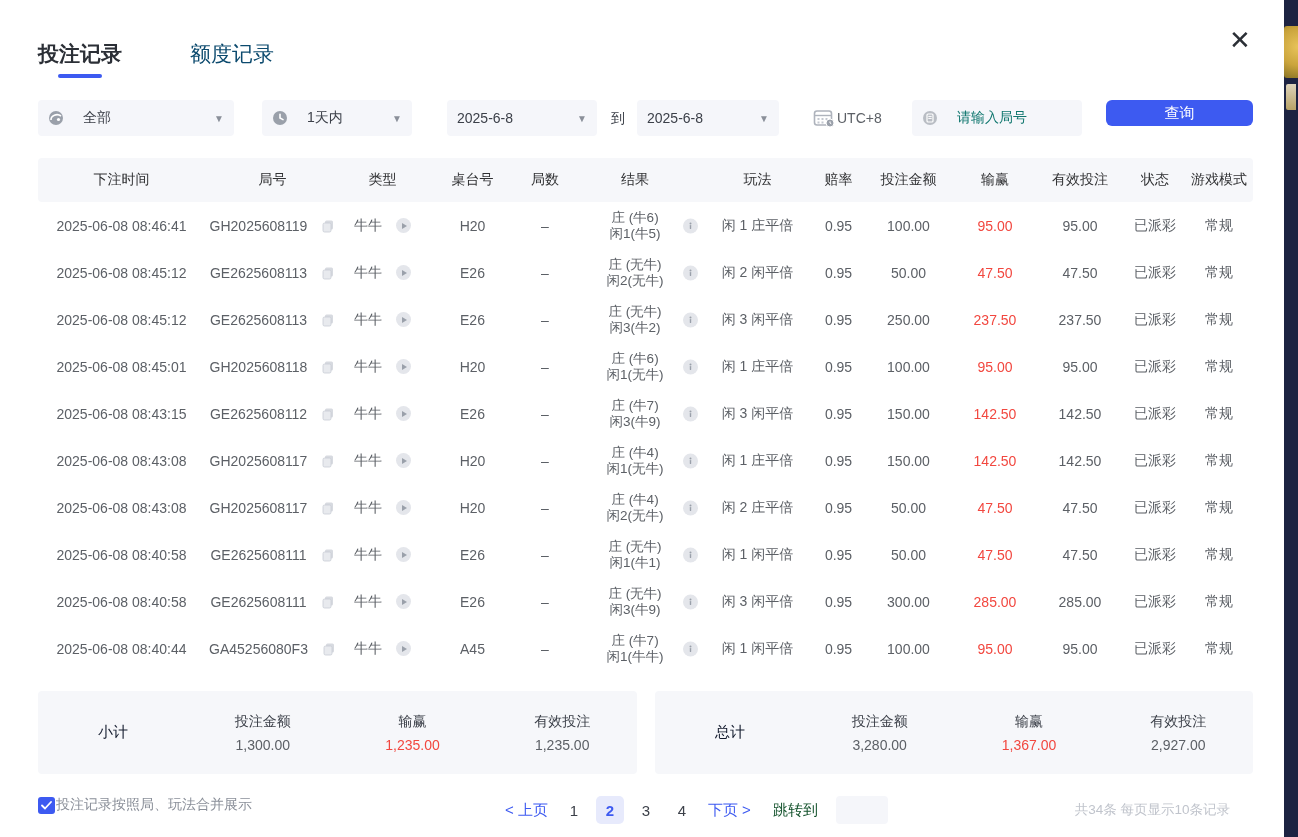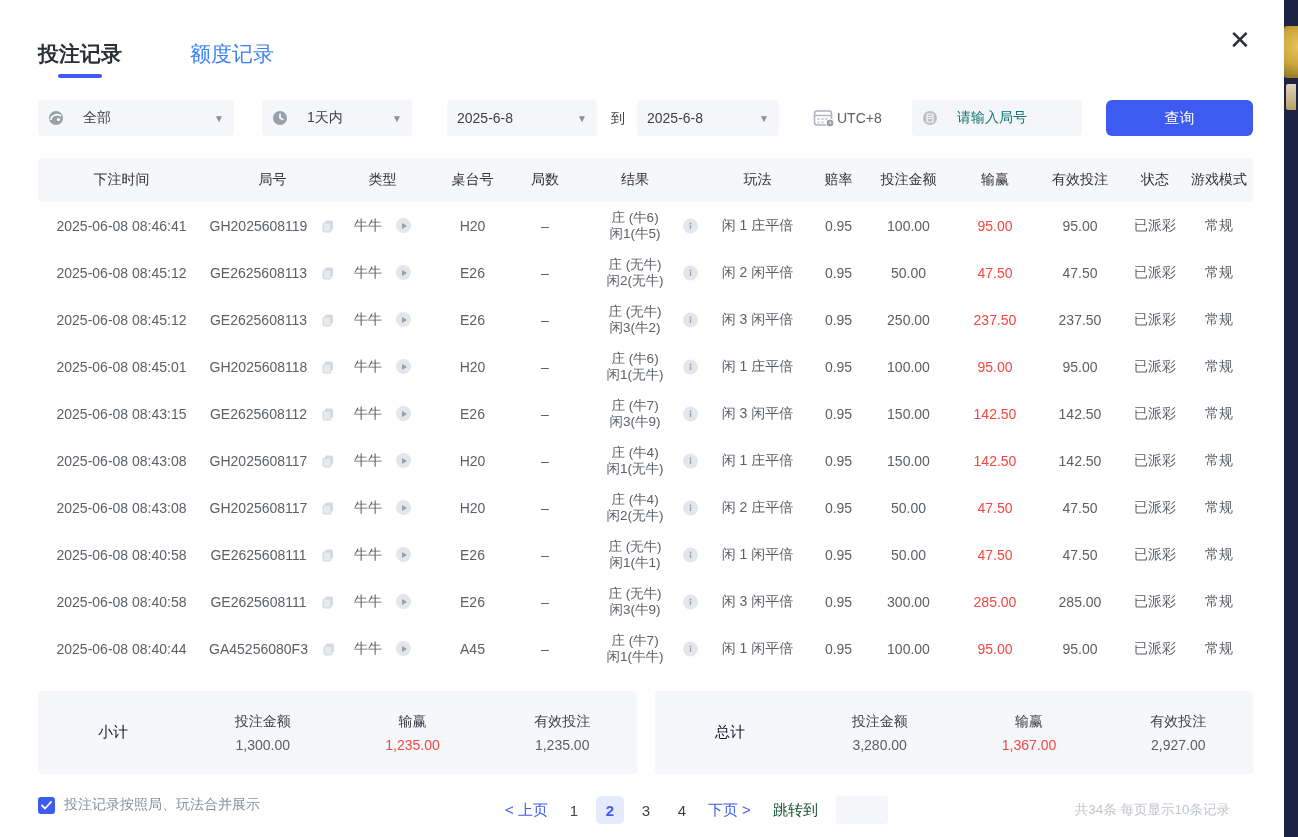--- a/index.html
+++ b/index.html
@@ -13,41 +13,41 @@
   .bg-strip{position:absolute;right:0;top:0;width:14px;height:837px;background:#1d2342;}
   .bg-strip .gold{position:absolute;top:26px;left:0;width:14px;height:52px;
     background:radial-gradient(circle at 100% 40%, #e8c35a 0%, #caa43c 55%, #8a7426 100%);
     border-radius:3px 0 0 3px;}
   .bg-strip .frag{position:absolute;top:84px;left:2px;width:10px;height:26px;
     background:linear-gradient(#f3e6c8,#c8b06a);border-radius:2px 0 0 2px;opacity:.9;}
   .modal{position:absolute;left:0;top:0;width:1285px;height:837px;background:#fff;border-radius:8px 0 0 8px;}
 
   
   .tabs{position:absolute;left:38px;top:40px;display:flex;gap:68px;}
-  .tab{font-size:21px;color:#3b82f6;cursor:pointer;position:relative;padding-bottom:10px;}
+  .tab{font-size:21px;color:#0c4a6e;cursor:pointer;position:relative;padding-bottom:10px;}
   .tab.active{color:#2b2f36;font-weight:bold;}
   .tab.active:after{content:"";position:absolute;left:50%;transform:translateX(-50%);
     bottom:0;width:44px;height:4px;border-radius:2px;background:#3d5af1;}
   .close-btn{position:absolute;right:32px;top:28px;width:26px;height:26px;cursor:pointer;
     font-size:26px;line-height:24px;color:#2b2f36;text-align:center;font-weight:300;}
 
   
   .filter-bar{position:absolute;left:0;top:100px;height:36px;width:1285px;}
   .fbox{position:absolute;top:0;height:36px;background:#f5f6fa;border-radius:4px;
     display:flex;align-items:center;font-size:14px;color:#3c4049;box-sizing:border-box;padding:0 10px;gap:12px;}
   .fbox .caret{margin-left:auto;color:#8a8f99;font-size:10px;}
   .f-cat{left:38px;width:196px;}
   .f-range{left:262px;width:150px;}
   .f-date1{left:447px;width:150px;}
   .f-to{position:absolute;left:611px;top:0;line-height:36px;font-size:14px;color:#3c4049;}
   .f-date2{left:637px;width:142px;}
   .f-tz{position:absolute;left:813px;top:0;height:36px;display:flex;align-items:center;font-size:14px;color:#5c6066;gap:2px;}
   .f-round{left:912px;width:170px;}
   .f-round .ph{color:#0f766e;}
-  .search-btn{position:absolute;left:1106px;top:0;width:147px;height:36px;background:#3d5af1;
+  .search-btn{position:absolute;left:1106px;top:0;width:147px;height:26px;background:#3d5af1;
     border:none;border-radius:6px;color:#fff;font-size:15px;cursor:pointer;font-family:inherit;}
   .cicon{width:16px;height:16px;margin-right:7px;flex:0 0 auto;}
 
   
   .table{position:absolute;left:38px;top:158px;width:1215px;}
   .tgrid{display:grid;grid-template-columns:167px 135px 85px 95px 50px 130px 115px 47px 93px 80px 90px 60px 68px;}
   .thead{background:#f6f7fa;border-radius:4px;height:44px;align-items:center;font-size:14px;color:#303133;}
   .th{text-align:center;}
   .tr{height:47px;align-items:center;font-size:14px;color:#5c6066;}
   .td{text-align:center;}
@@ -65,21 +65,21 @@
   .summary-box.left{left:38px;width:599px;}
   .summary-box.right{left:655px;width:598px;}
   .sum-label{width:150px;text-align:center;font-size:15px;color:#0f172a;}
   .sum-col{flex:1;text-align:center;}
   .sum-col .t{font-size:14px;color:#3c4049;margin-bottom:6px;}
   .sum-col .v{font-size:14px;color:#5c6066;}
   .sum-col .v.red{color:#f2473f;}
 
   
   .footer{position:absolute;left:0;top:796px;width:1285px;height:32px;}
-  .merge{position:absolute;left:38px;top:0;display:flex;align-items:center;gap:9px;
+  .merge{position:absolute;left:38px;top:0;display:flex;align-items:center;gap:1px;
     font-size:14px;color:#8a8f99;}
   .checkbox{width:17px;height:17px;border-radius:3px;background:#3d5af1;display:flex;
     align-items:center;justify-content:center;cursor:pointer;}
   .pagination{position:absolute;left:505px;top:0;display:flex;align-items:center;gap:12px;font-size:15px;}
   .pg-link{color:#3d5af1;cursor:pointer;}
   .page-btn{min-width:28px;height:28px;border:none;background:transparent;font-size:15px;
     color:#3c4049;cursor:pointer;border-radius:5px;font-family:inherit;}
   .page-btn.active{background:#e7eafc;color:#3d5af1;font-weight:bold;}
   .jump-label{color:#14532d;margin-left:10px;}
   .jump-input{width:48px;height:26px;background:#f5f6fa;border:none;border-radius:4px;margin-left:6px;}

